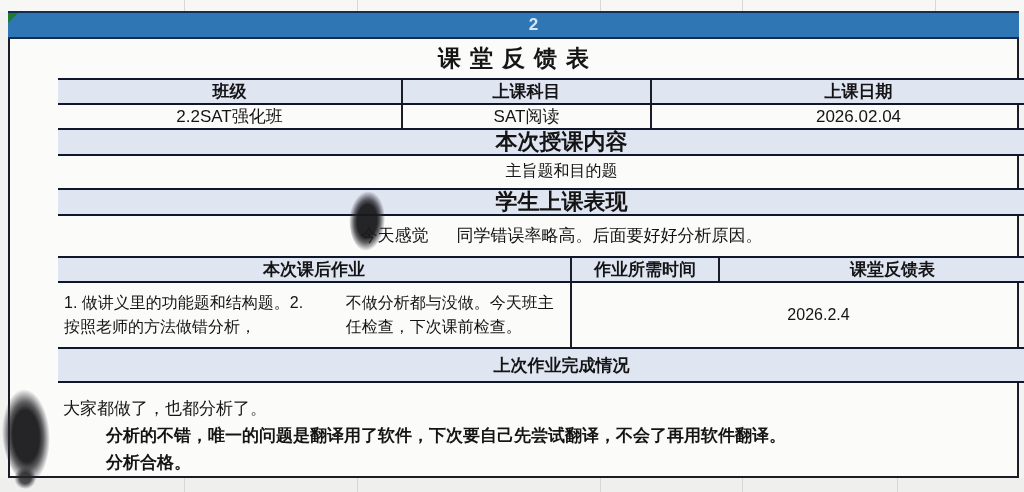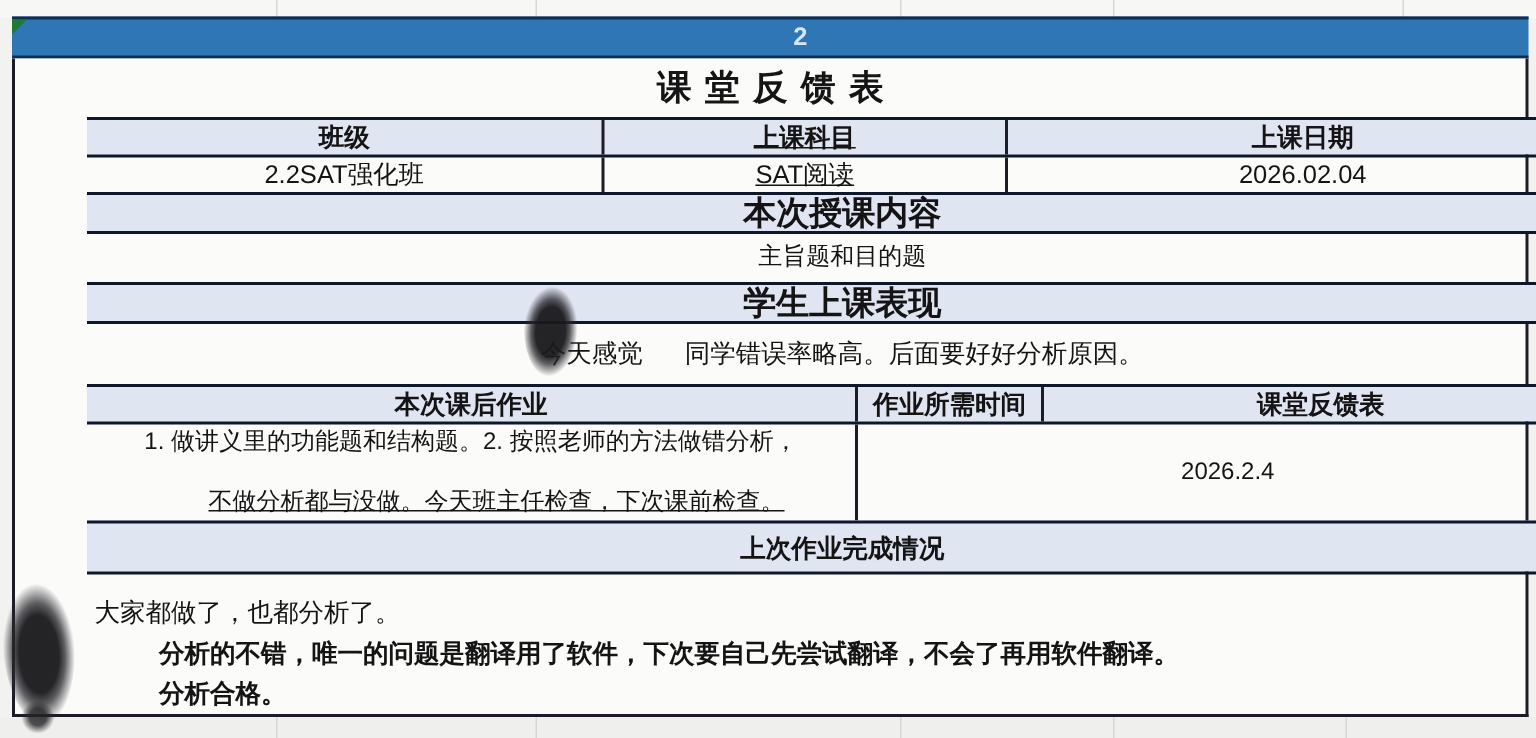--- a/index.html
+++ b/index.html
@@ -65,41 +65,41 @@
 
   .r-title { height: 47px; align-items: center; justify-content: center; display: flex; border-top: none; }
   .title-text {
     font-size: 23px; font-weight: bold; letter-spacing: 9px;
     text-indent: 9px; color: #151515;
   }
 
   .r-info-head, .r-info-val { height: 25px; font-size: 17px; }
   .r-info-head .cell, .r-info-val .cell { justify-content: center; }
   .c-w1 { width: 343px; }
-  .c-w2 { width: 269px; text-decoration: underline; }
+  .c-w2 { width: 249px; }
   .c-w3 { flex: 1; }
 
   .r-sec { height: 26px; font-size: 22px; justify-content: center; align-items: center; display: flex; }
   .r-body-sm { height: 40px; font-size: 16px; justify-content: center; align-items: center; display: flex; }
   .r-perf { height: 50px; font-size: 17px; justify-content: center; align-items: center; display: flex; }
   .perf-gap { display: inline-block; width: 28px; }
 
   .r-hw-head { height: 27px; font-size: 17px; }
   .h-w1 { width: 512px; }
-  .h-w2 { width: 124px; }
+  .h-w2 { width: 148px; }
   .h-w3 { flex: 1; }
   .r-hw-body { height: 80px; font-size: 16px; }
   .r-hw-body .cell { align-items: center; }
   .hw-task {
-    justify-content: space-between;
+    justify-content: flex-start;
     padding: 0 6px 0 6px;
-    display: flex; flex-direction: column; align-items: flex-start;
+    display: flex; flex-direction: row; align-items: flex-start;
     line-height: 24px;
   }
-  .hw-task .line2 { padding-left: 34px; text-decoration: underline; }
+  .hw-task .line2 { padding-left: 34px; }
   .hw-time { justify-content: flex-start; padding-left: 5px; }
 
   .r-sec3 { height: 40px; font-size: 17px; justify-content: center; align-items: center; display: flex; }
   .r-last {
     height: 98px; font-size: 17px;
     display: flex; flex-direction: column;
     justify-content: flex-start;
     padding-top: 12px;
     line-height: 27px;
   }

